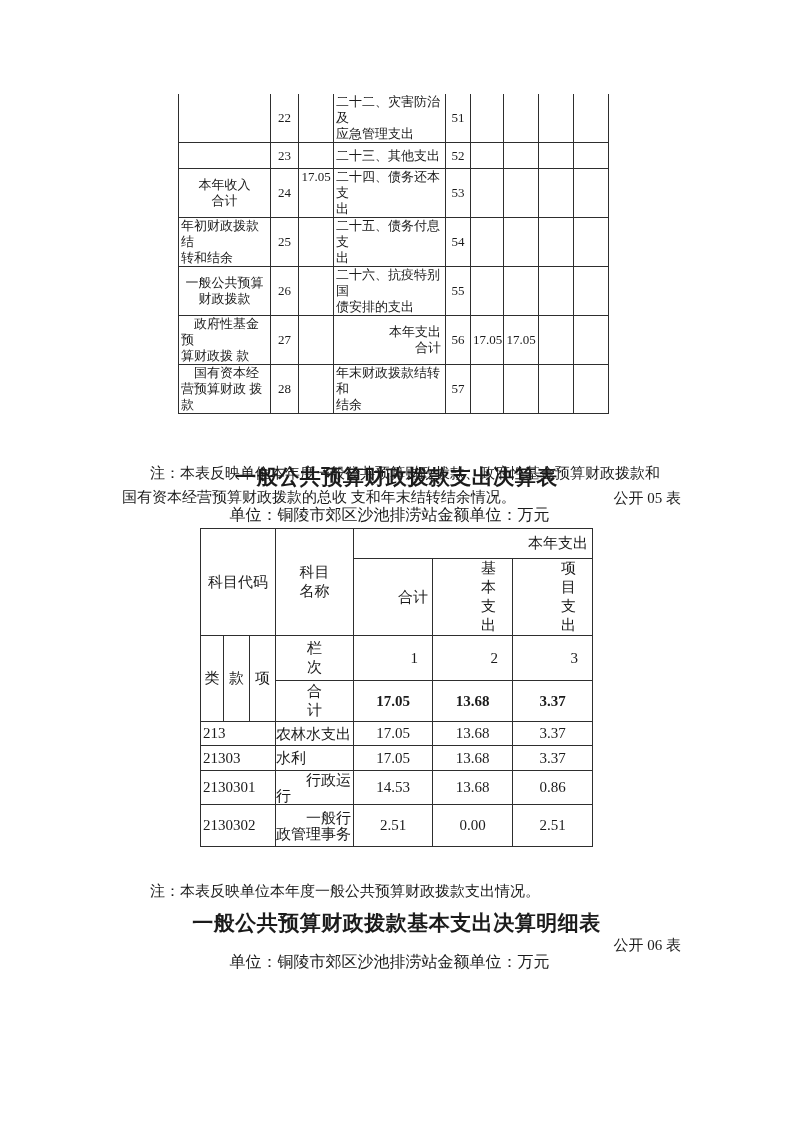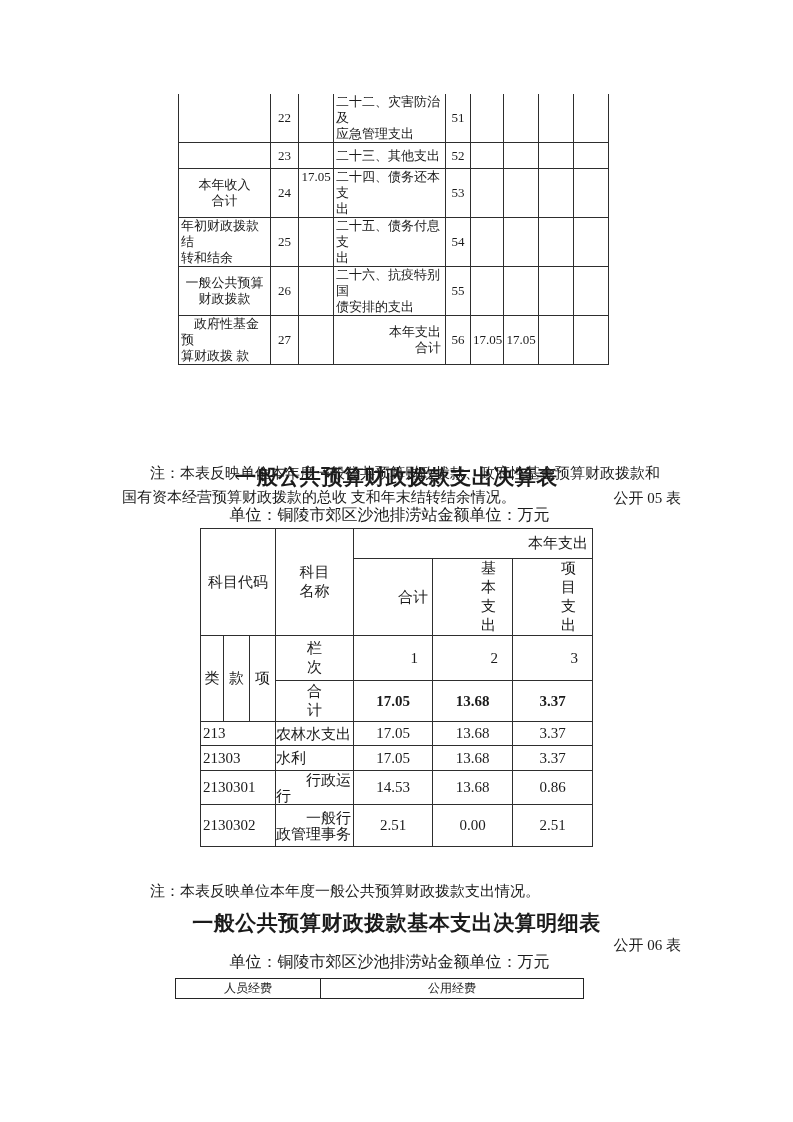--- a/index.html
+++ b/index.html
@@ -131,20 +131,34 @@
     <tr style="height:46px">
       <td class="tl pre">　政府性基金预
 算财政拨 款</td>
       <td class="tc">27</td>
       <td class="tc"></td>
       <td class="trt pre">本年支出
 合计</td>
       <td class="tc">56</td>
       <td class="tc">17.05</td>
       <td class="tc">17.05</td>
+      <td class="tc"></td>
+      <td class="tc"></td>
+    </tr>
+    <tr style="height:48px">
+      <td class="tl pre">　国有资本经
+营预算财政 拨
+款</td>
+      <td class="tc">28</td>
+      <td class="tc"></td>
+      <td class="tl pre">年末财政拨款结转和
+结余</td>
+      <td class="tc">57</td>
+      <td class="tc"></td>
+      <td class="tc"></td>
       <td class="tc"></td>
       <td class="tc"></td>
     </tr>
   </tbody>
     </table>
 
   <div class="note note1">注：本表反映单位本年度一般公共预算财政拨款、政府性基金预算财政拨款和国有资本经营预算财政拨款的总收 支和年末结转结余情况。</div>
 
   <div class="title title2">一般公共预算财政拨款支出决算表</div>
   <div class="pub pub05">公开 05 表</div>
@@ -229,26 +243,14 @@
 
   <div class="note note2">注：本表反映单位本年度一般公共预算财政拨款支出情况。</div>
 
   <div class="title title3">一般公共预算财政拨款基本支出决算明细表</div>
   <div class="pub pub06">公开 06 表</div>
   <div class="unit-row unit-row3">
     <span>单位：铜陵市郊区沙池排涝站</span>
     <span>金额单位：万元</span>
   </div>
 
-  <table class="t3">
-    <colgroup>
-        <col style="width:145px">
-        <col style="width:263px">
-      </colgroup>
-    <tbody>
-        <tr>
-      <td class="tc">人员经费</td>
-      <td class="tc">公用经费</td>
-    </tr>
-  </tbody>
-    </table>
 
 </div>
 
 </body></html>

